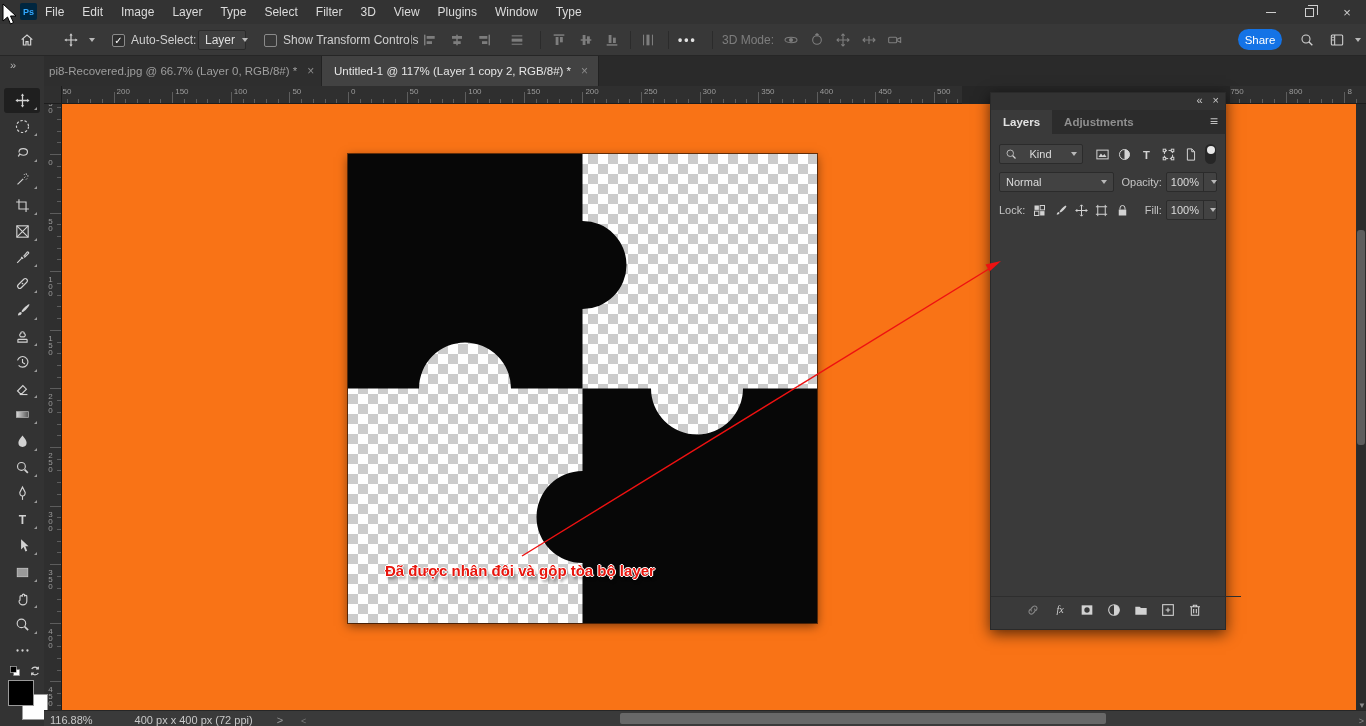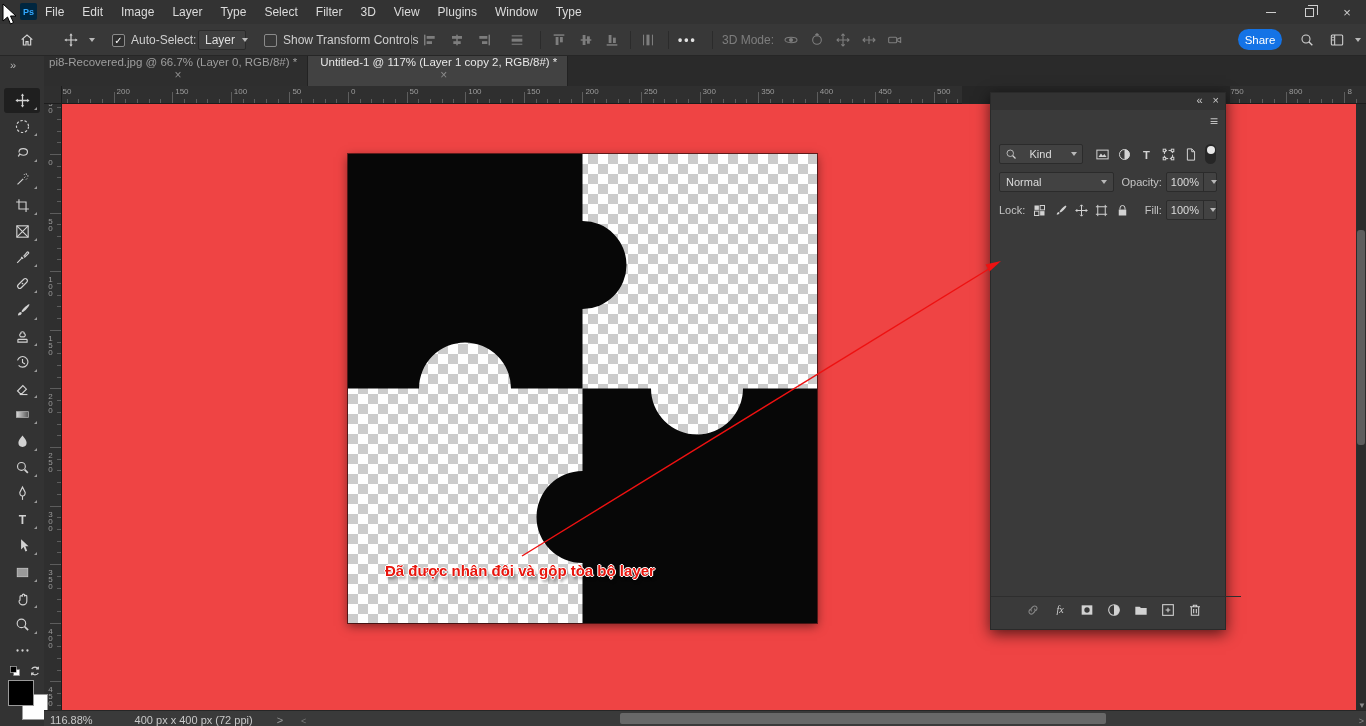--- a/index.html
+++ b/index.html
@@ -1,18 +1,18 @@
 <!DOCTYPE html>
 <html><head>
 <meta charset="utf-8">
 <style>
   * { margin:0; padding:0; box-sizing:border-box; }
   html,body { width:1366px; height:726px; overflow:hidden; background:#252525;
     font-family:"Liberation Sans", sans-serif; -webkit-font-smoothing:antialiased; }
-  #app { position:relative; width:1366px; height:726px; background:#ef4444;text-decoration:underline; }
+  #app { position:relative; width:1366px; height:726px; background:#f97316;text-decoration:underline; }
   .abs { position:absolute; }
 
   
   .menubar { left:0; top:0; width:1366px; height:24px; background:#333333; z-index:20;
     display:flex; align-items:center; }
   .ps-logo { position:absolute; left:20px; top:3px; width:17px; height:17px; background:#00263f;
     color:#31a8ff; font-size:9px; font-weight:bold; display:flex; align-items:center; justify-content:center; border-radius:2px;}
   .menu-items { position:absolute; left:36px; top:0; height:24px; display:flex; }
   .menu-item { padding:0 9px; line-height:24px; font-size:12px; color:#dcdcdc; cursor:default; }
   .win-controls { position:absolute; right:0; top:0; height:24px; display:flex; }
@@ -33,21 +33,21 @@
   .chev.small { border-left-width:3px; border-right-width:3px; border-top-width:4px; }
   .optico { width:22px; height:22px; display:flex; align-items:center; justify-content:center; }
   .optico svg { display:block; }
   .dim { opacity:.45; }
   .share-btn { position:absolute; left:1238px; top:5px; width:44px; height:21px; border-radius:11px; background:#1473e6;
     color:#fff; font-size:11.5px; display:flex; align-items:center; justify-content:center; }
 
   
   .tabbar { left:0; top:56px; width:1366px; height:30px; background:#2a2a2a; z-index:18; display:flex; padding-left:37px; }
   .doc-tab { height:30px; max-width:285px; display:flex; align-items:center; padding:0 10px 0 12px; font-size:11.5px;
-    color:#9e9e9e; background:#2e2e2e; border-right:1px solid #222; white-space:nowrap;flex-direction:column; }
+    color:#9e9e9e; background:#2e2e2e; border-right:1px solid #222; white-space:nowrap; }
   .doc-tab.active { background:#424242; color:#e6e6e6; }
   .tab-close { margin-left:10px; color:#8c8c8c; font-size:12px; }
 
   
   .toolbar { left:0; top:56px; width:44px; height:670px; background:#333333; z-index:22; }
   .tb-expand { position:absolute; left:10px; top:3px; color:#b5b5b5; font-size:11px; letter-spacing:-1px; }
   .tool { position:absolute; left:4px; width:36px; height:25px; display:flex; align-items:center; justify-content:center; border-radius:3px; }
   .tool svg { display:block; }
   .tool.sel { background:#1f1f1f; }
   .tool::after { content:""; position:absolute; right:3px; bottom:3px; width:0; height:0;
@@ -710,20 +710,24 @@
     <div class="annotation" style="color: rgb(232, 21, 13);">Đã được nhân đôi và gộp tòa bộ layer</div>
   </div>
 
   <div class="abs panel">
     <div class="panel-topstrip">
       <div class="glyphs">
         <span>«</span>
         <span>×</span>
       </div>
     </div>
+    <div class="panel-tabs" id="panel-tabs">
+        <div class="ptab active">Layers</div>
+        <div class="ptab">Adjustments</div>
+      </div>
     <div class="panel-menu">≡</div>
 
     <div class="prow" style="top:50px; height:22px; padding:0 8px">
       <span class="field" style="width:84px; justify-content:space-between; padding:0 5px">
         <span class="optico" style="width:12px">
             <svg width="16" height="16" viewBox="0 0 24 24" fill="none" stroke="#d2d2d2" stroke-width="1.6">
               <circle cx="10.5" cy="10.5" r="6.5"></circle>
               <path d="M15.5 15.5 21 21" stroke-width="2.4"></path>
             </svg>
           </span>

